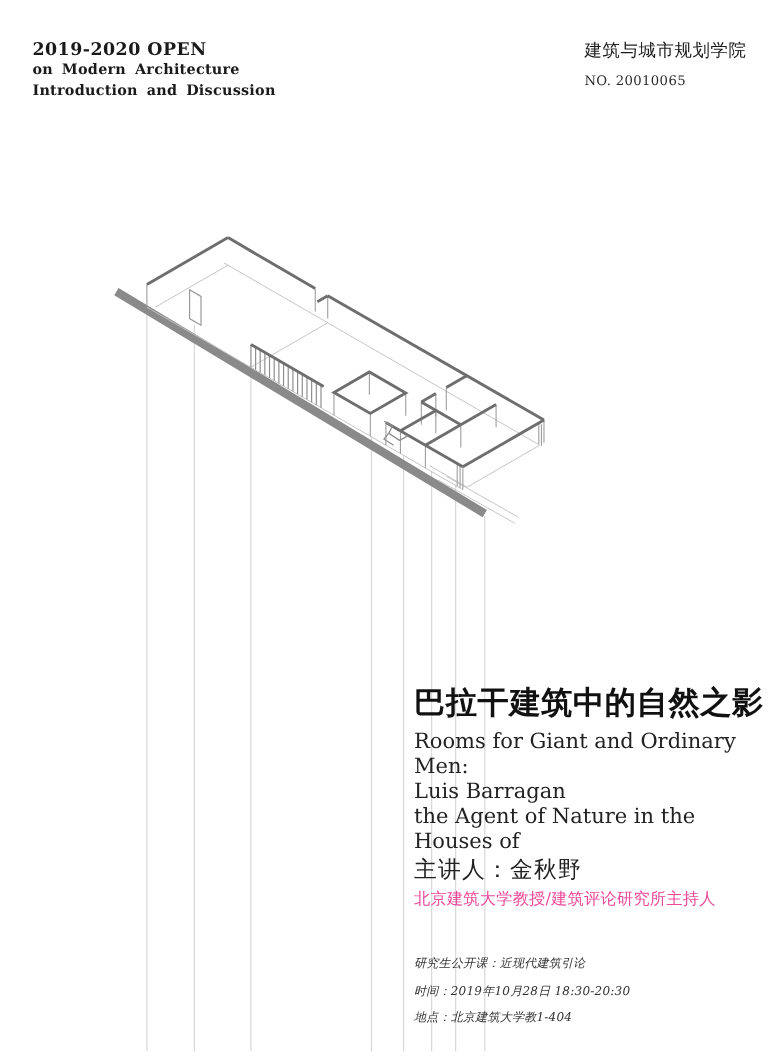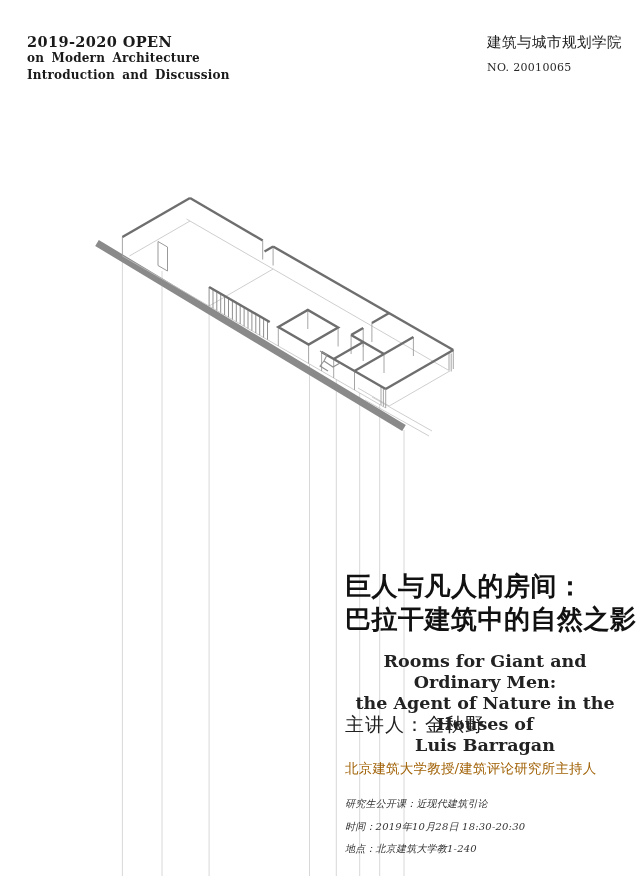--- a/index.html
+++ b/index.html
@@ -34,29 +34,29 @@
   
   .axon{
     position:absolute;left:0;top:0;width:640px;height:887px;
   }
   
   .titleblock{position:absolute;left:345px;top:570px;width:280px;}
   .title-zh{
     font-size:26px;font-weight:700;line-height:33px;letter-spacing:.5px;color:#111;white-space:nowrap;
   }
   .title-en{
-    margin-top:15px;
-    font-size:17.5px;font-weight:700;line-height:21px;color:#222;text-align:center;
+    margin-top:5px;
+    font-size:17.5px;font-weight:400;line-height:21px;color:#222;
   }
   .speaker{position:absolute;left:345px;top:712px;width:290px;}
   .speaker .name{
     font-size:19px;font-weight:400;letter-spacing:1px;color:#222;white-space:nowrap;font-family:Liberation Serif, serif;
   }
   .speaker .aff{
-    margin-top:22px;font-size:13.5px;color:#a16207;white-space:nowrap;letter-spacing:.2px;
+    margin-top:2px;font-size:13.5px;color:#ec4899;white-space:nowrap;letter-spacing:.2px;
   }
   .details{position:absolute;left:345px;top:793px;width:290px;}
   .details .line{
     font-style:italic;font-size:10px;line-height:22.5px;color:#333;white-space:nowrap;letter-spacing:.2px;
   }
 </style>
 </head>
 <body>
 
 <div class="page">
@@ -146,33 +146,32 @@
     <div class="small">on Modern Architecture</div>
     <div class="small">Introduction and Discussion</div>
   </div>
 
   <div class="hdr-right">
     <div class="school">建筑与城市规划学院</div>
     <div class="no">NO. 20010065</div>
   </div>
 
   <div class="titleblock">
-    <div class="title-zh">巨人与凡人的房间：</div>
     <div class="title-zh">巴拉干建筑中的自然之影</div>
     <div class="title-en">
       <div>Rooms for Giant and Ordinary Men:</div>
+      <div>Luis Barragan</div>
       <div>the Agent of Nature in the Houses of</div>
-      <div>Luis Barragan</div>
     </div>
   </div>
 
   <div class="speaker">
     <div class="name">主讲人：金秋野</div>
     <div class="aff">北京建筑大学教授/建筑评论研究所主持人</div>
   </div>
 
   <div class="details">
     <div class="line">研究生公开课：近现代建筑引论</div>
     <div class="line">时间：2019年10月28日 18:30-20:30</div>
-    <div class="line">地点：北京建筑大学教1-240</div>
+    <div class="line">地点：北京建筑大学教1-404</div>
   </div>
 
 </div>
 
 </body></html>

